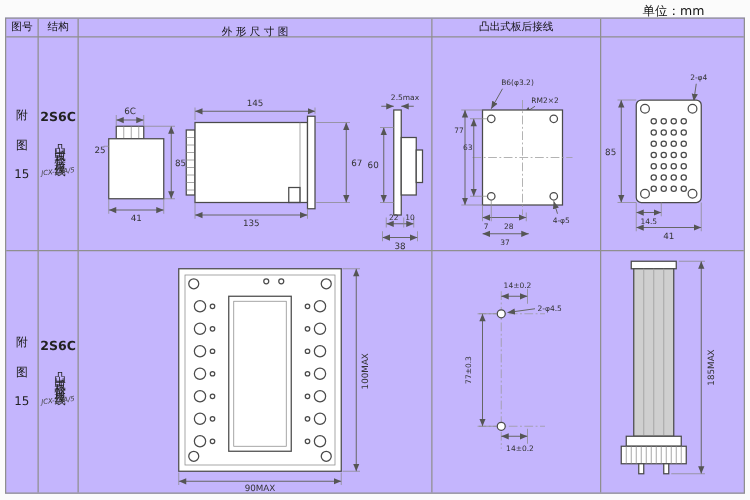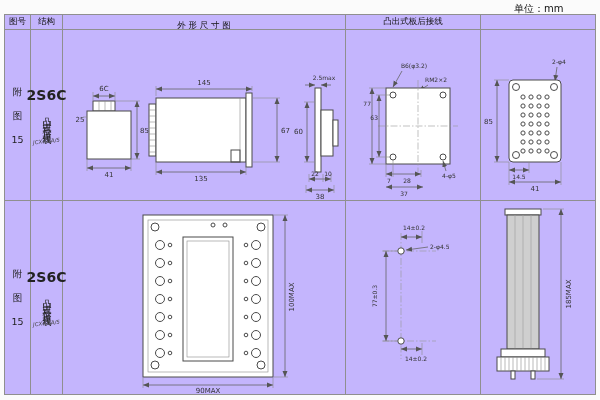--- a/index.html
+++ b/index.html
@@ -7,21 +7,21 @@
   body { background:#fbfbfb; font-family:"DejaVu Sans", sans-serif; color:#222; position:relative; overflow:hidden; }
   .unit { position:absolute; top:2px; left:514px; font-size:10px; color:#111; }
   .tbl { position:absolute; left:4px; top:14px; width:592px; height:381px; border:1px solid #8f8f8f; background:#c4b5fd; }
   .vline { position:absolute; top:0; bottom:0; width:1px; background:#8f8f8f; }
   .hline { position:absolute; left:0; right:0; height:1px; background:#8f8f8f; }
   .cell { position:absolute; display:flex; align-items:center; justify-content:center; }
   .hdr { font-size:8.5px; color:#111; white-space:pre; }
   .colflex { flex-direction:column; gap:11px; }
   .figtxt { font-size:9.5px; }
   .structcell { gap:7px; }
-  .model { font-size:14px; font-weight:bold; }
+  .model { font-size:10px; font-weight:bold; }
   .wiring { writing-mode:vertical-rl; text-orientation:upright; letter-spacing:3px; font-size:9px; line-height:1; }
   .subtype { font-size:5.5px; font-style:italic; white-space:nowrap; transform:rotate(-6deg); color:#444; }
   svg { position:absolute; overflow:visible; }
   svg text { font-size:7px; fill:#333; font-family:"DejaVu Sans", sans-serif; }
   svg .t6 { font-size:6px; }
   .ln { stroke:#4a4a4a; stroke-width:1; fill:none; }
   .fw { stroke:#4a4a4a; stroke-width:1; fill:#fff; }
   .dim { stroke:#666; stroke-width:0.8; fill:none; }
   .ext { stroke:#8a8a8a; stroke-width:0.6; fill:none; }
   .cl { stroke:#999; stroke-width:0.6; stroke-dasharray:7 2 1.5 2; fill:none; }

